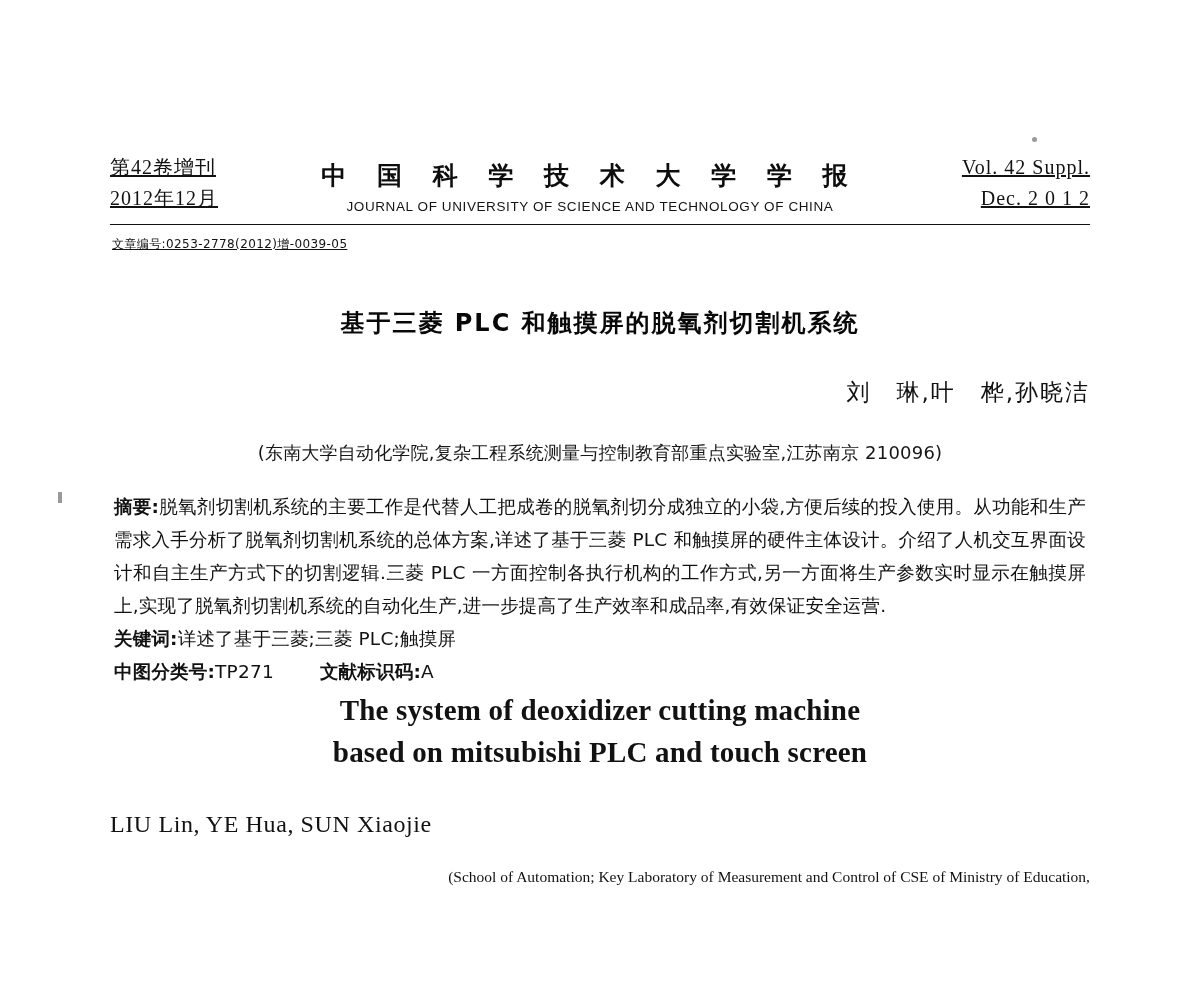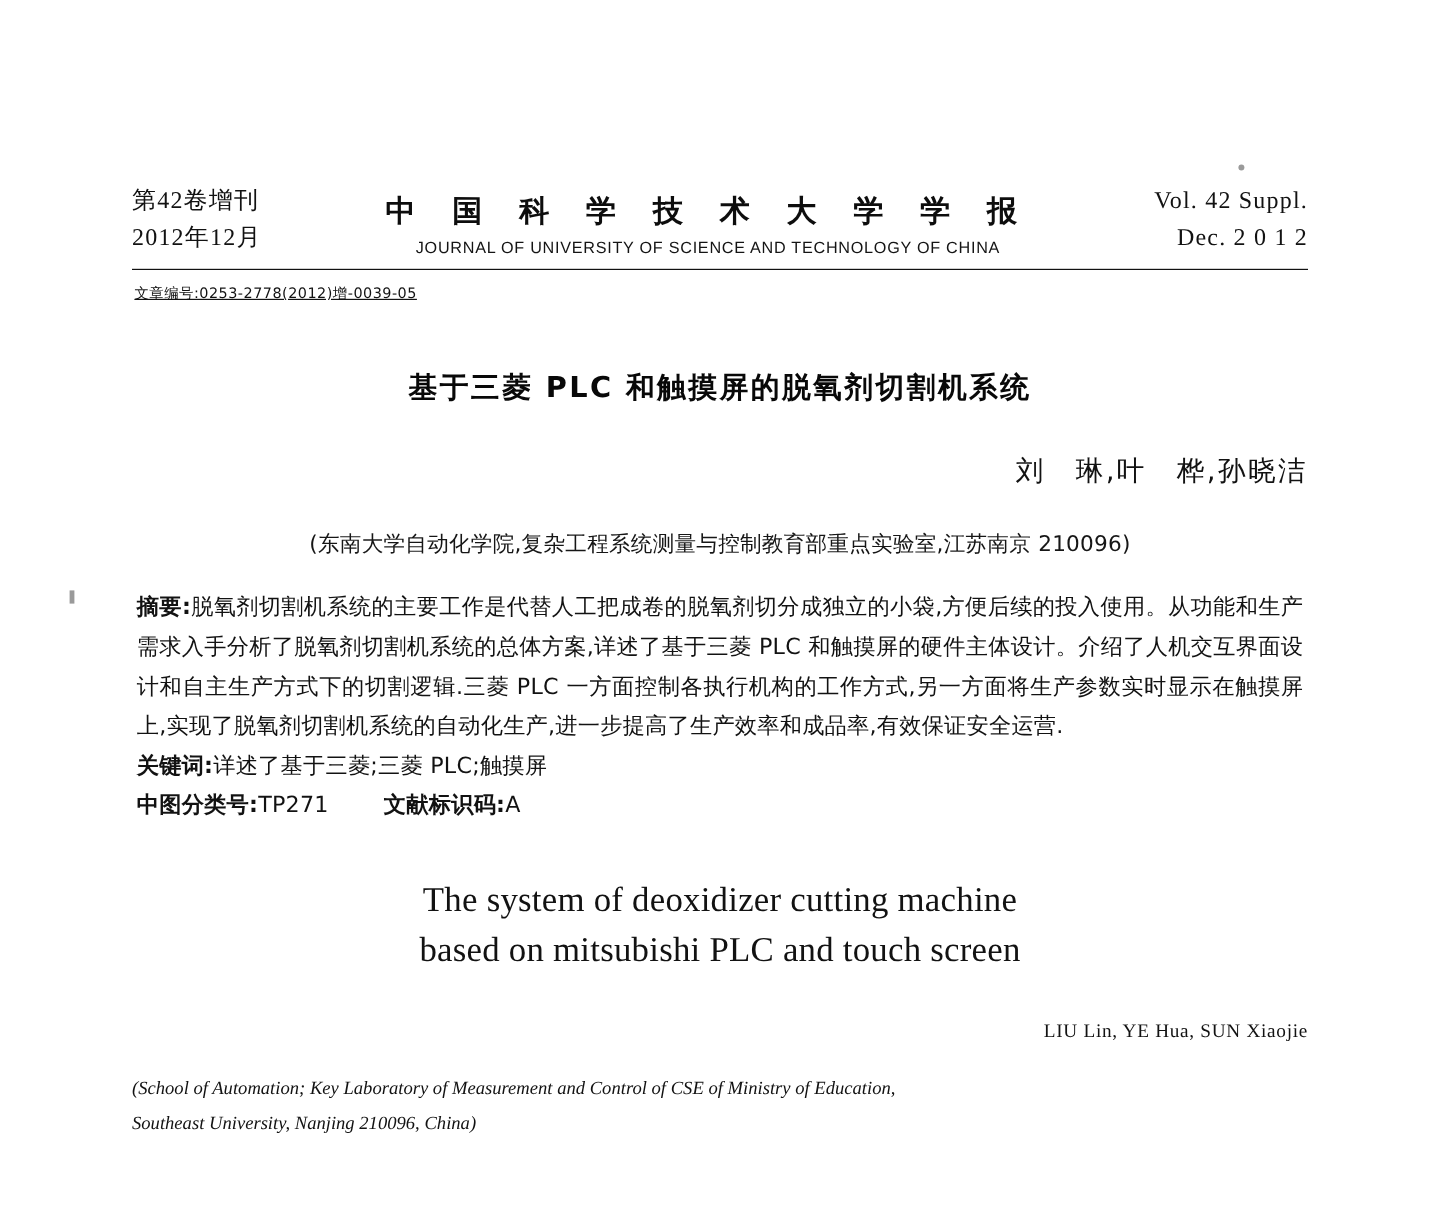--- a/index.html
+++ b/index.html
@@ -29,20 +29,21 @@
     align-items: flex-end;
     justify-content: space-between;
     padding-top: 152px;
   }
   .mast-left, .mast-right {
     font-family: "Liberation Serif", serif;
     font-size: 20px;
     line-height: 1.55;
     letter-spacing: 1px;
     white-space: nowrap;
+    text-decoration: underline;
   }
   .mast-left { text-align: left; }
   .mast-right { text-align: right; }
   .mast-center {
     flex: 1;
     text-align: center;
     padding: 0 12px;
   }
   .journal-cn {
     font-family: "DejaVu Sans", sans-serif;
@@ -118,37 +119,35 @@
     line-height: 1.78;
     letter-spacing: 0.2px;
     padding: 0 4px;
   }
   .clc .spacer { display: inline-block; width: 46px; }
 
   
   .en-title {
     text-align: center;
     font-family: "Liberation Serif", serif;
-    font-weight: 400;
+    font-weight: 700;
     font-size: 29px;
     line-height: 1.45;
-    margin-top: 40px;
     letter-spacing: 0.2px;
   }
   .en-authors {
-    text-align: right;
-    font-family: "Liberation Serif", serif;
-    font-size: 16px;
+    text-align: left;
+    font-family: "Liberation Serif", serif;
+    font-size: 24px;
     letter-spacing: 0.6px;
     margin-top: 38px;
   }
   .en-affil {
-    text-align: left;
-    font-family: "Liberation Serif", serif;
-    font-style: italic;
+    text-align: right;
+    font-family: "Liberation Serif", serif;
     font-size: 15.5px;
     line-height: 1.9;
     margin-top: 24px;
   }
 
   
   .speck {
     position: absolute;
     background: #9a9a9a;
   }
@@ -189,16 +188,15 @@
 
   <div class="clc"><b>中图分类号:</b><span>TP271</span><span class="spacer"></span><b>文献标识码:</b><span>A</span></div>
 
   <div class="en-title">
     <div>The system of deoxidizer cutting machine</div>
     <div>based on mitsubishi PLC and touch screen</div>
   </div>
   <div class="en-authors">LIU Lin, YE Hua, SUN Xiaojie</div>
   <div class="en-affil">
     <div>(School of Automation; Key Laboratory of Measurement and Control of CSE of Ministry of Education,</div>
-    <div>Southeast University, Nanjing 210096, China)</div>
   </div>
 
 </div>
 
 </body></html>

